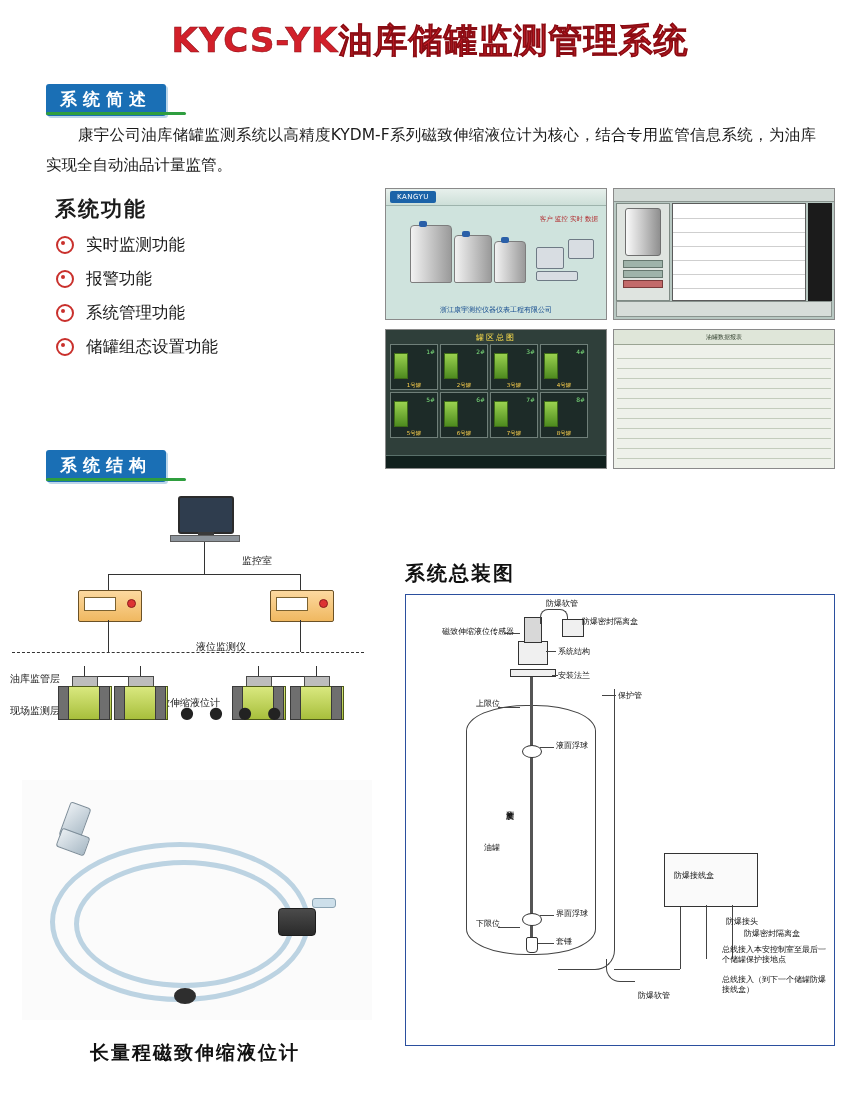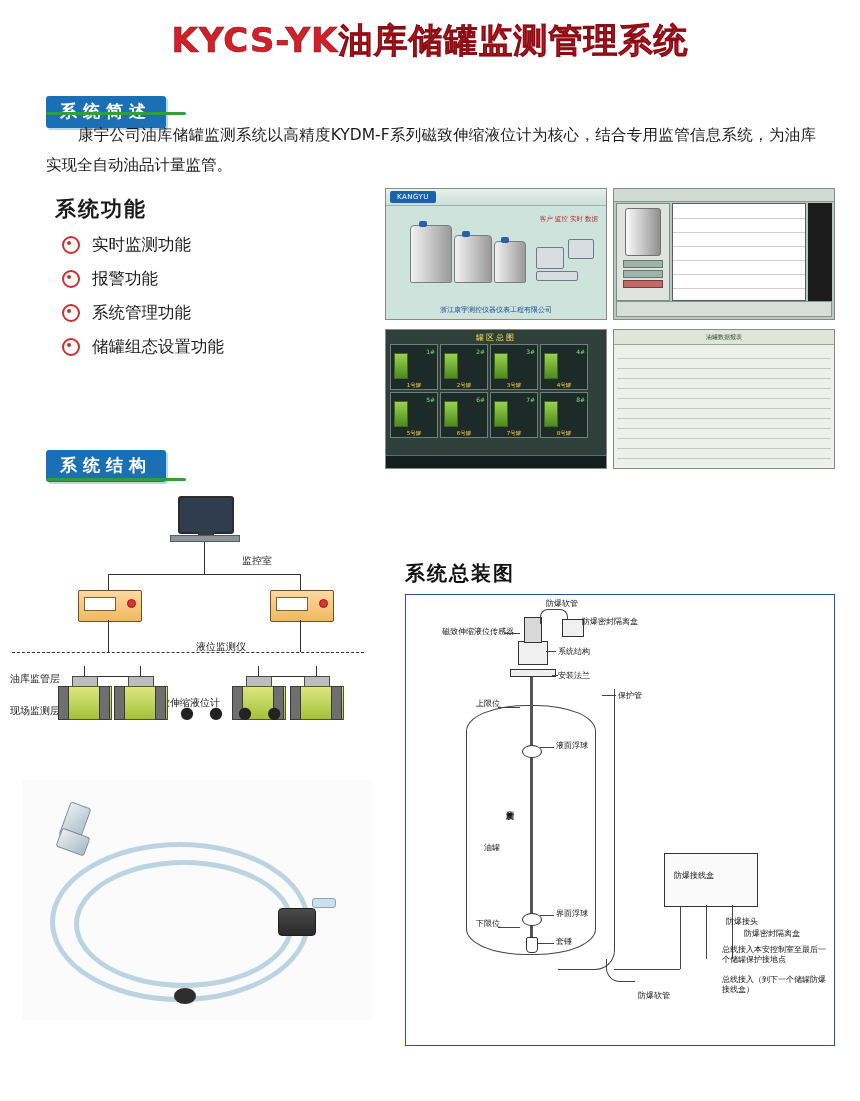--- a/index.html
+++ b/index.html
@@ -73,21 +73,21 @@
     position: absolute;
     left: 55px;
     top: 195px;
     font-size: 21px;
     font-weight: bold;
     color: #1b1b1b;
     letter-spacing: 2px;
   }
   .func-list {
     position: absolute;
-    left: 62px;
+    left: 56px;
     top: 228px;
     width: 300px;
   }
   .func-item {
     display: flex;
     align-items: center;
     height: 34px;
     font-size: 16.5px;
     color: #1a1a1a;
   }
@@ -404,21 +404,21 @@
     background: transparent;
   }
 </style>
 </head>
 <body>
 
 <div class="page">
 
   <div class="main-title">KYCS-YK油库储罐监测管理系统</div>
 
-  <div class="section-pill" style="left:46px; top:96px;">系统简述</div>
+  <div class="section-pill" style="left:46px; top:84px;">系统简述</div>
   <div class="pill-underline" style="left:46px; top:112px; width:140px;"></div>
 
   <div class="intro">康宇公司油库储罐监测系统以高精度KYDM-F系列磁致伸缩液位计为核心，结合专用监管信息系统，为油库实现全自动油品计量监管。</div>
 
   <div class="func-title">系统功能</div>
   <div class="func-list">
     <div class="func-item">
       <span class="func-bullet"></span>
       <span>实时监测功能</span>
     </div>
@@ -598,20 +598,21 @@
 
   <div class="photo">
     <div class="sensor-head" style="left:42px; top:24px; width:20px; height:34px; transform:rotate(20deg);"></div>
     <div class="sensor-head" style="left:36px; top:52px; width:28px; height:18px; transform:rotate(20deg);"></div>
     <div class="cable" style="left:28px; top:62px; width:250px; height:150px; border-color:#bcd3e2; border-width:5px; border-radius:50%;"></div>
     <div class="cable" style="left:52px; top:80px; width:210px; height:118px; border-width:5px; border-radius:50%;"></div>
     <div class="sensor-head" style="left:256px; top:128px; width:36px; height:26px; background:linear-gradient(#4b4b4b,#2a2a2a); border-color:#1d1d1d; border-radius:4px;"></div>
     <div style="position:absolute; left:290px; top:118px; width:22px; height:8px; background:#cddfea; border:1px solid #8ca4b3; border-radius:3px;"></div>
     <div style="position:absolute; left:152px; top:208px; width:22px; height:16px; background:#2e2e2e; border-radius:50%;"></div>
   </div>
+  <div class="photo-caption">长量程磁致伸缩液位计</div>
 
   <div class="assembly-title">系统总装图</div>
   <div class="assembly-frame">
 
     <div class="tank-outline"></div>
     <div class="asm-label" style="left:30px; top:248px;margin-left:48px;">油罐</div>
 
     <div class="probe"></div>
     <div class="flange" style="left:104px; top:74px; width:44px; height:6px;"></div>
     <div class="flange" style="left:112px; top:46px; width:28px; height:22px;"></div>

